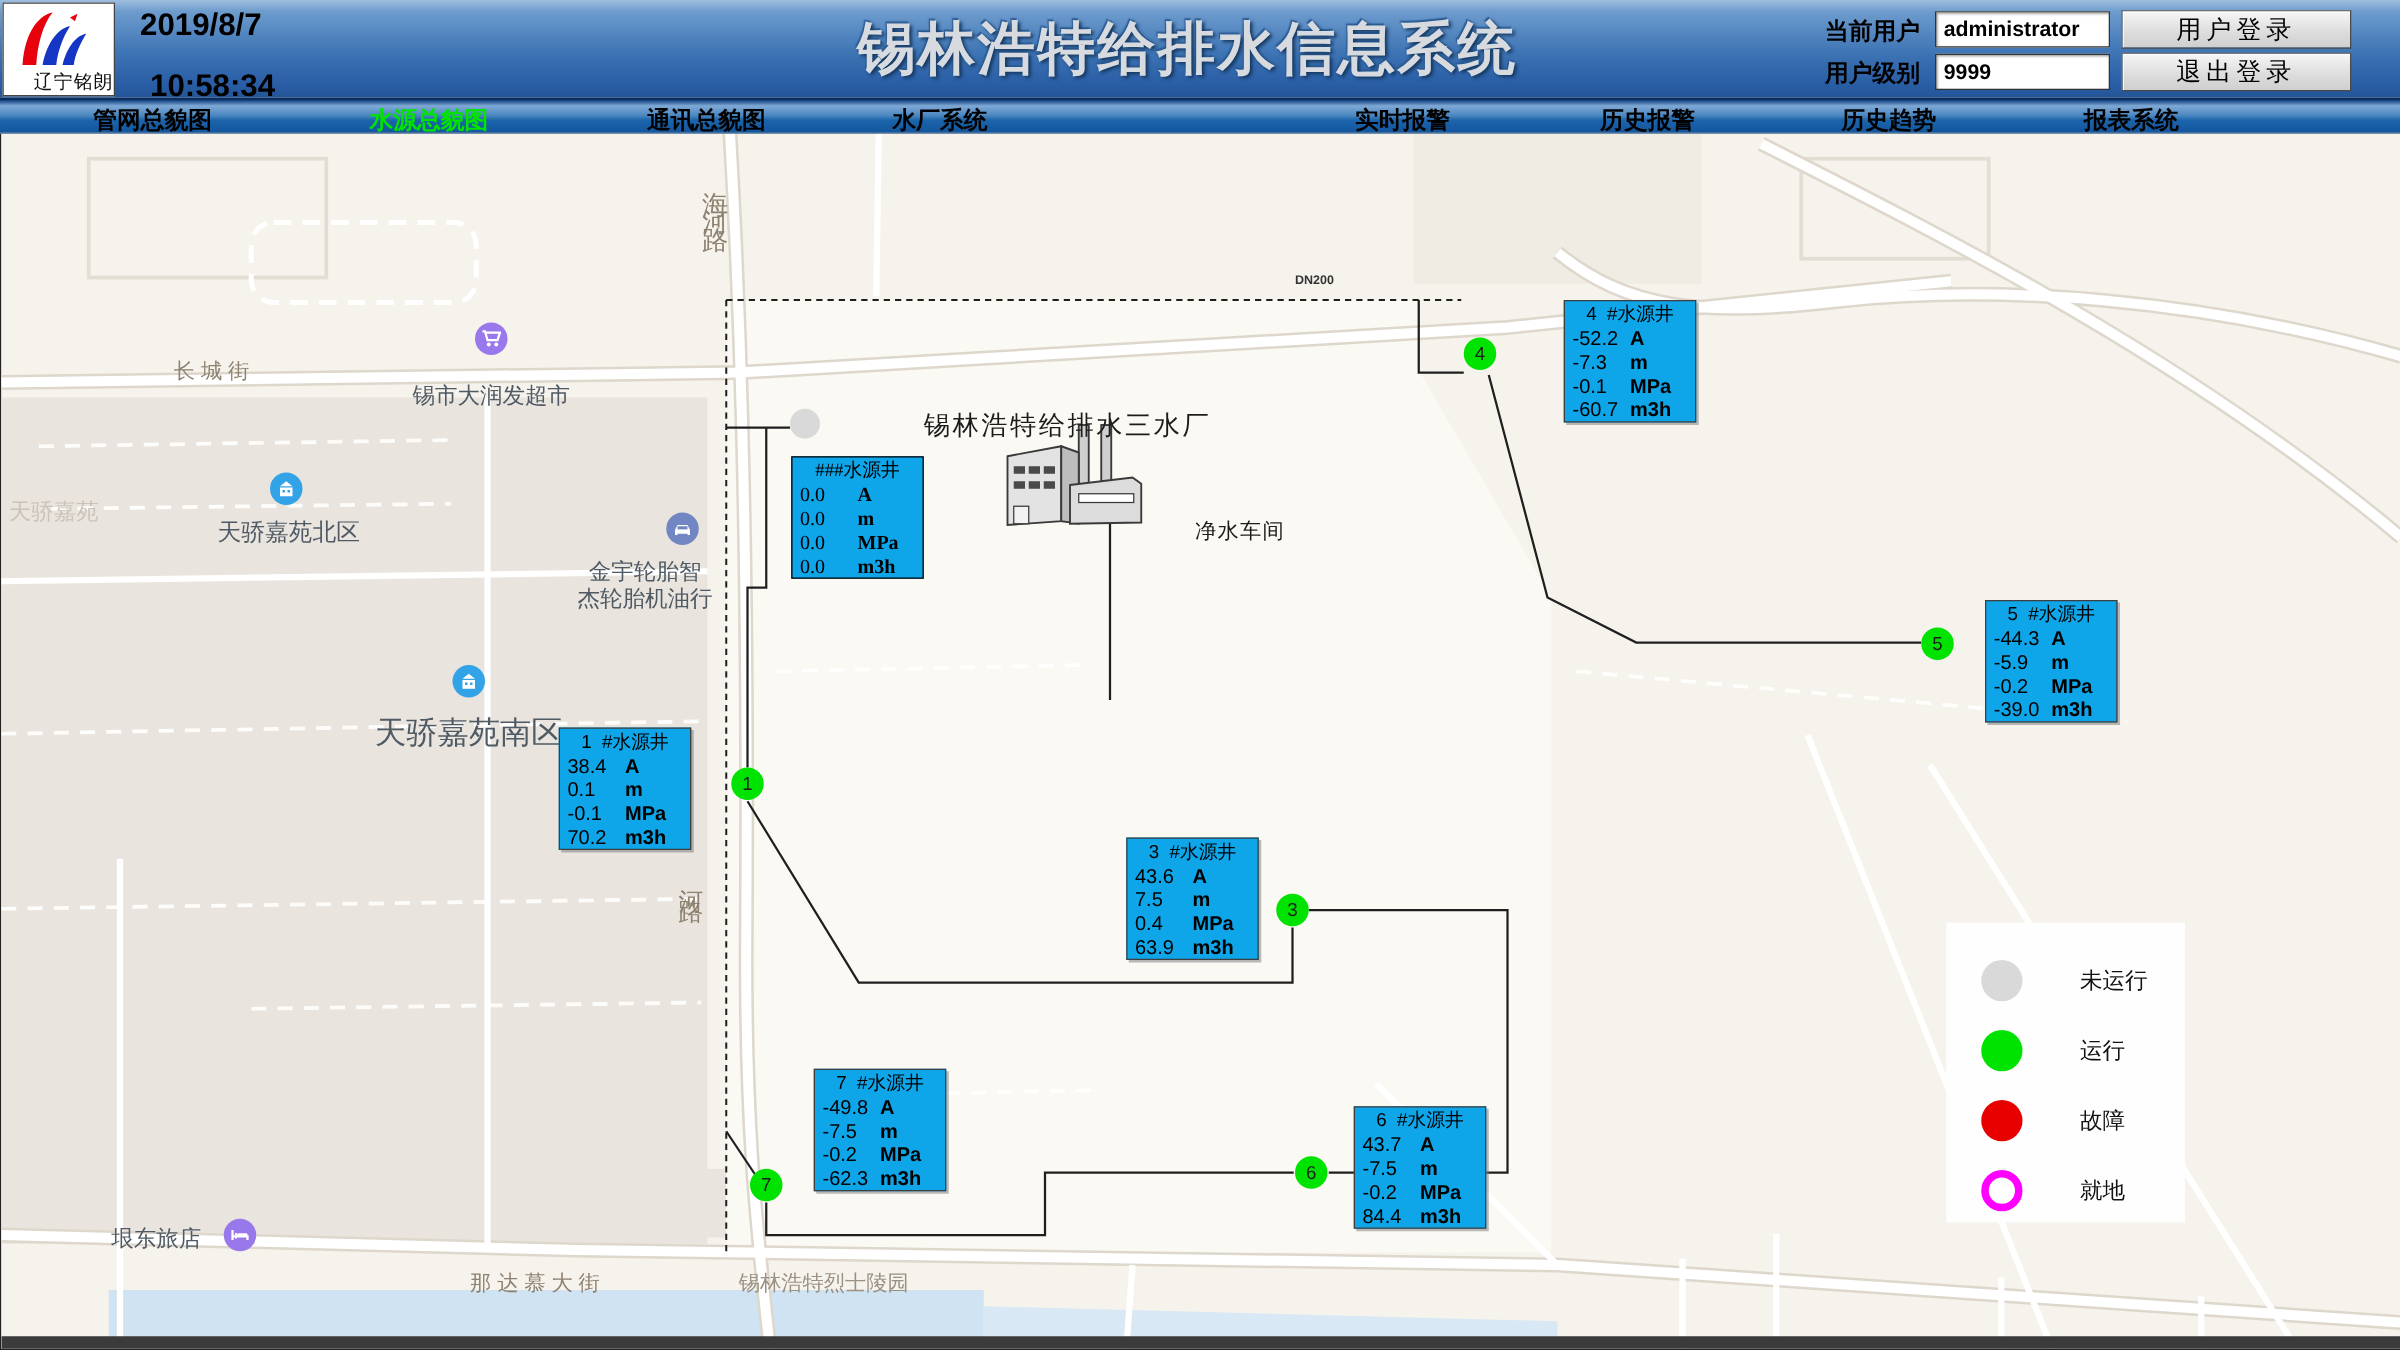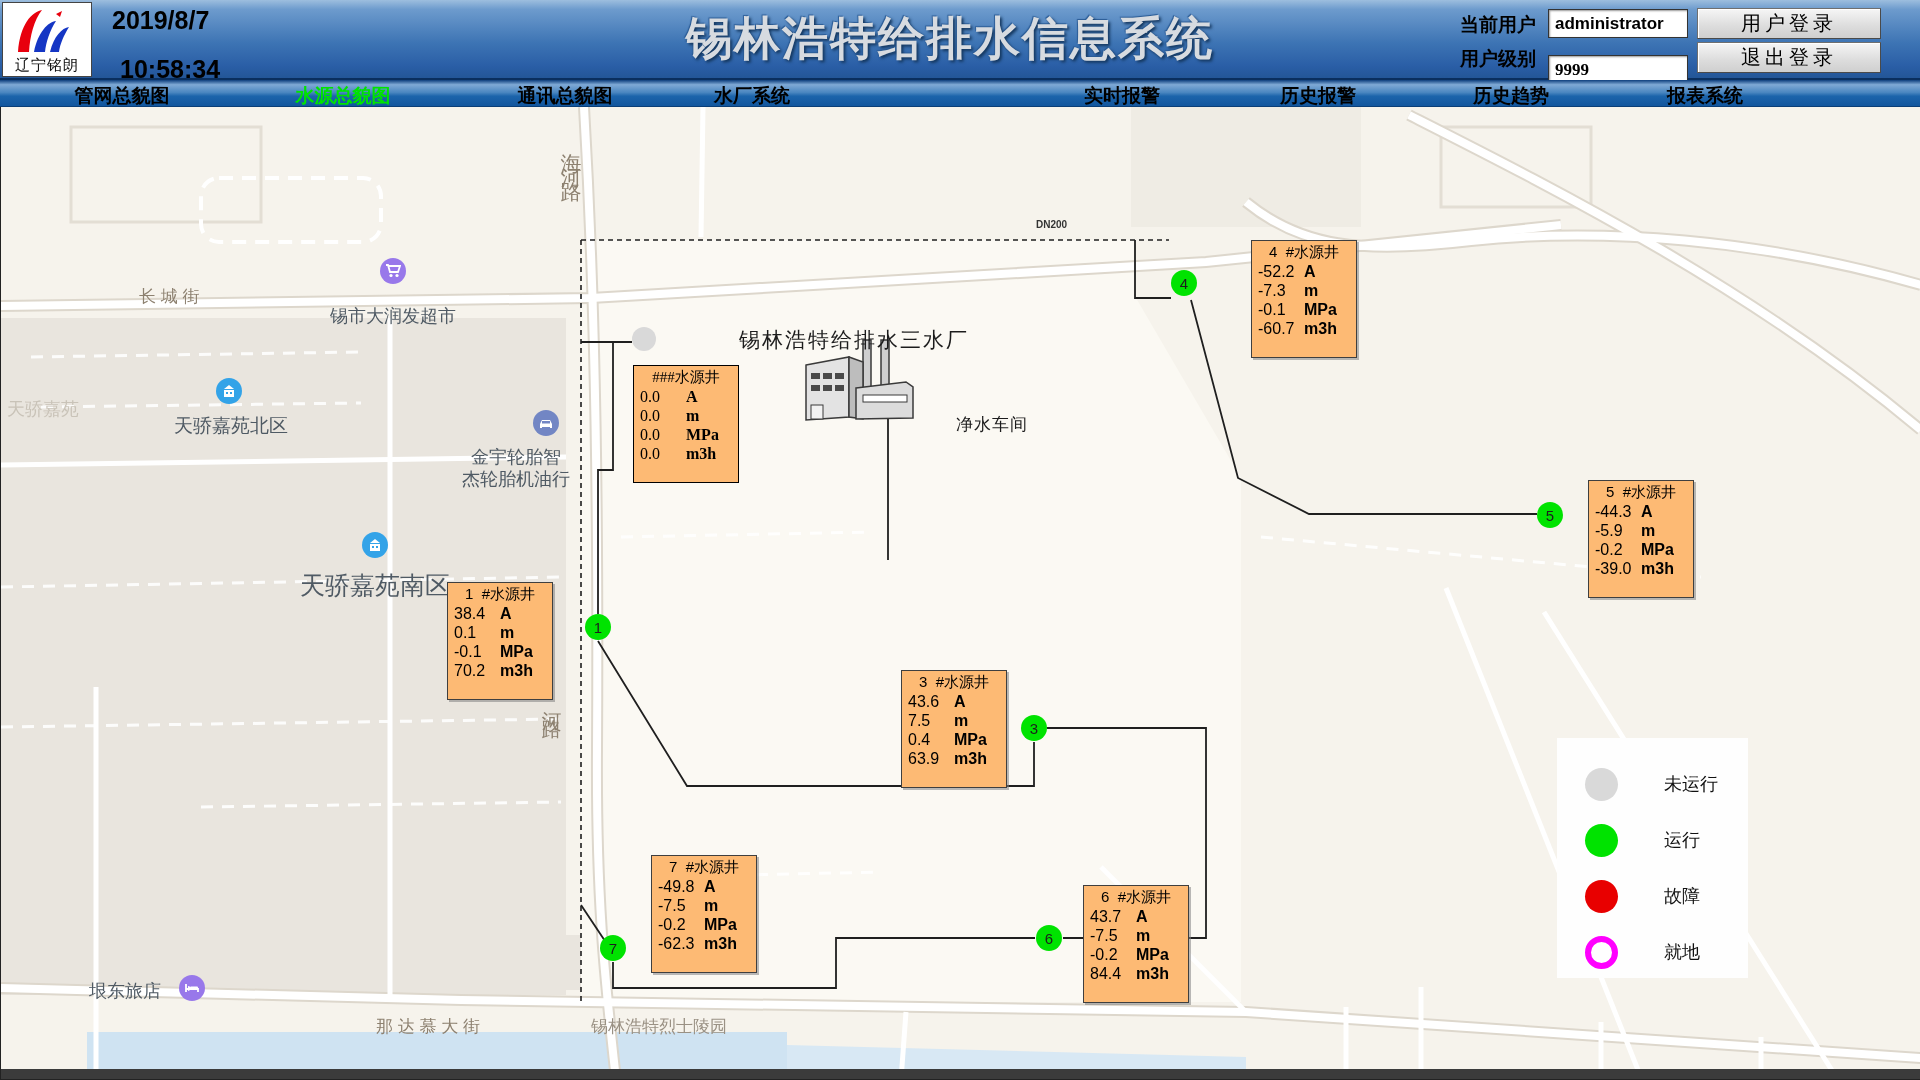--- a/index.html
+++ b/index.html
@@ -4,35 +4,35 @@
 <style>
   * { margin:0; padding:0; box-sizing:border-box; }
   html,body { width:1920px; height:1080px; overflow:hidden;
     font-family:"Liberation Sans","DejaVu Sans",sans-serif; background:#f6f3ec; }
 
   
   .header { position:absolute; left:0; top:0; width:1920px; height:80px;
     background:linear-gradient(180deg,#9dbede 0%,#6d9bcd 12%,#3d74b4 55%,#2a5ea6 85%,#235697 100%);
     border-bottom:2px solid #0a2f5e; }
   .logo { position:absolute; left:2px; top:2px; width:90px; height:75px; background:#fff;
-    border:1px solid #444; text-align:center; }
+    border:1px solid #444; text-align:right; }
   .logo svg { display:block; margin:3px auto 0; }
   .logo-text { font-size:15px; color:#111; letter-spacing:1px; }
   .datetime { position:absolute; left:112px; top:6px; color:#000; font-weight:bold; }
   .dt-date { font-size:25px; }
   .dt-time { font-size:25px; margin-top:20px; margin-left:8px; }
   .sys-title { position:absolute; left:950px; top:8px; transform:translateX(-50%);
     font-size:46px; font-weight:bold; color:#d7dbe0; white-space:nowrap;
     text-shadow:2px 2px 3px #14375f, -1px -1px 1px #2c5d97; letter-spacing:2px; }
   .user-label { position:absolute; width:90px; font-size:19px; font-weight:bold; color:#000; }
   .ulab1 { left:1460px; top:12px; } .ulab2 { left:1460px; top:46px; }
   .user-input { position:absolute; left:1548px; width:140px; height:29px; background:#fff;
     border:1px solid #333; box-shadow:inset 1px 1px 2px #999; font-weight:bold; font-size:17px;
     padding:12px 6px; font-family:"Liberation Sans","DejaVu Sans",sans-serif; }
-  .uin1 { top:9px; } .uin2 { top:55px;font-family:Liberation Serif, serif; }
+  .uin1 { top:9px; } .uin2 { top:43px; }
   .hbtn { position:absolute; left:1697px; width:184px; height:31px; font-size:20px; color:#000;
     background:linear-gradient(180deg,#f6f6f6,#dcdcdc 60%,#cfcfcf);
     border:1px solid #6f6f6f; border-right-color:#4a4a4a; border-bottom-color:#4a4a4a;
     box-shadow:inset 1px 1px 0 #fff; cursor:pointer; letter-spacing:4px;
     font-family:"Liberation Sans","DejaVu Sans",sans-serif; }
   .hb1 { top:8px; } .hb2 { top:42px; }
 
   
   .navbar { position:absolute; left:0; top:80px; width:1920px; height:27px;
     background:linear-gradient(180deg,#0d3e7d 0%,#7fa9d5 18%,#4a86c0 48%,#1c64ab 62%,#12569e 100%);
@@ -55,21 +55,21 @@
   .poi { position:absolute; width:26px; height:26px; border-radius:50%;
     display:flex; align-items:center; justify-content:center; }
   .poi svg { display:block; }
 
   
   .plant-title { position:absolute; left:738px; top:219px; font-size:21px; color:#1c1c1c; letter-spacing:2px; }
   .workshop { position:absolute; left:955px; top:306px; font-size:17px; color:#1c1c1c; letter-spacing:1px; }
   .dn-label { position:absolute; left:1035px; top:112px; font-size:10px; font-weight:bold; color:#333; }
 
   
-  .well { position:absolute; width:106px; height:118px; background:#fdba74;
+  .well { position:absolute; width:106px; height:98px; background:#0ea5e9;
     border:1px solid #3f3f3f; box-shadow:2px 2px 0 rgba(130,130,130,.55);
     padding:1px 6px 2px 6px; cursor:pointer; }
   .well.plain { border:1px solid #000; box-shadow:none;font-family:Liberation Serif, serif; }
   .well-name { text-align:center; font-size:15px; color:#000; height:20px; line-height:20px; white-space:pre; }
   .well-row { display:flex; height:19px; line-height:19px; font-size:16px; color:#000; }
   .wu { margin-left:auto; width:46px; font-weight:bold; }
 
   
   .marker { position:absolute; width:26px; height:26px; border-radius:50%;
     display:flex; align-items:center; justify-content:center;

